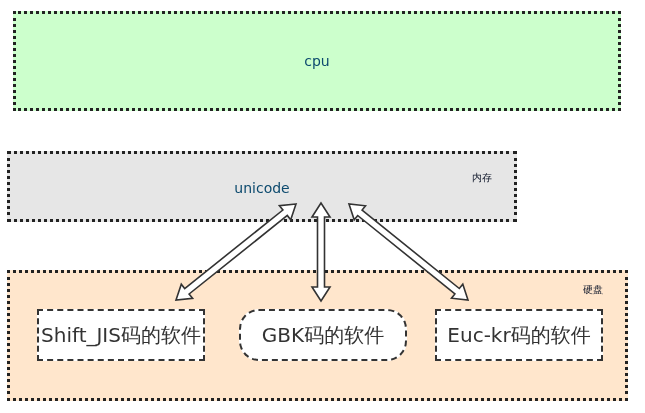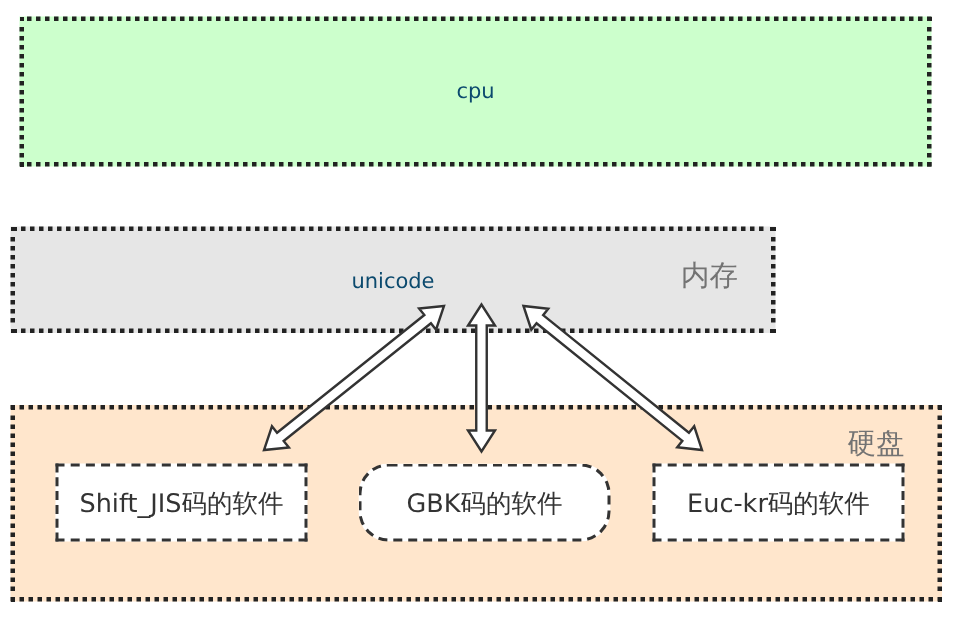--- a/index.html
+++ b/index.html
@@ -5,26 +5,26 @@
   html, body { margin: 0; padding: 0; background: #ffffff; }
   body { width: 645px; height: 413px; position: relative; overflow: hidden;
          font-family: "DejaVu Sans", "Liberation Sans", sans-serif; color: #333333; }
   .region { position: absolute; box-sizing: border-box; border: 3px dotted #222222; }
   #cpu { left: 13px; top: 11px; width: 608px; height: 100px; background: #ccffcc; }
   #mem { left: 7px; top: 151px; width: 510px; height: 71px; background: #e6e6e6; }
   #disk { left: 7px; top: 270px; width: 621px; height: 131px; background: #ffe6cc; }
   .center-label { position: absolute; left: 0; right: 0; text-align: center; font-size: 14px; color: #0c4a6e; }
   #cpu .center-label { top: 39px; }
   #mem .center-label { top: 26px; }
-  .corner-label { position: absolute; right: 22px; font-size: 19px; color: #737373; }
+  .corner-label { position: absolute; right: 22px; font-size: 10px; color: #0f172a; }
   #mem .corner-label { top: 17px; }
   #disk .corner-label { top: 10px; text-align: right; }
   .sw { position: absolute; box-sizing: border-box; top: 309px; height: 52px; width: 168px;
         background: #ffffff; border: 2px dashed #333333;
-        display: flex; align-items: center; justify-content: center; font-size: 17px; color: #333333; }
+        display: flex; align-items: center; justify-content: center; font-size: 20px; color: #333333; }
   #sw0 { left: 37px; }
   #sw1 { left: 239px; border-radius: 20px; }
   #sw2 { left: 435px; }
   svg#arrows { position: absolute; left: 0; top: 0; width: 645px; height: 413px; pointer-events: none; }
 </style>
 </head>
 <body>
 
 <div class="region" id="cpu">
   <div class="center-label">cpu</div>

